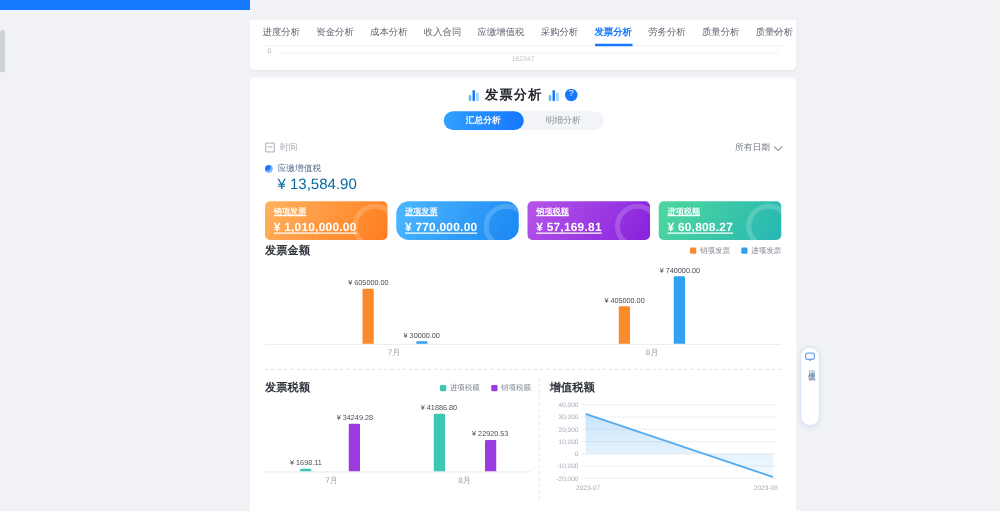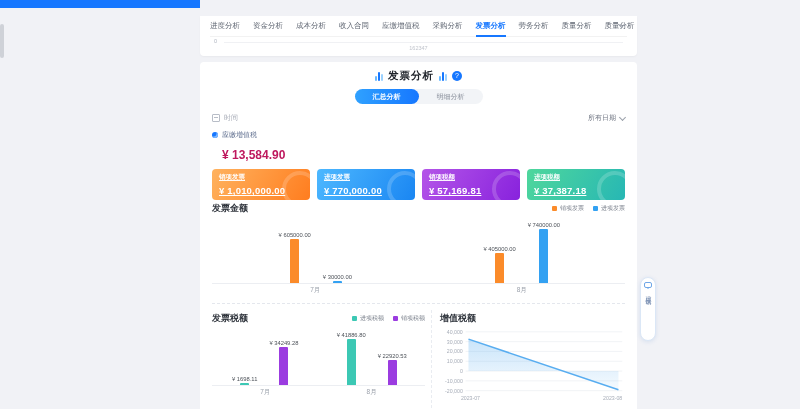--- a/index.html
+++ b/index.html
@@ -43,21 +43,21 @@
 
   .filter-row { display:flex; justify-content:space-between; align-items:center; margin-top:7px; height:13px; }
   .filter-left { display:flex; align-items:center; gap:4px; color:#a5aab5; font-size:7px; }
   .calendar-icon { width:8px; height:8px; border:1px solid #b8bdc7; border-radius:1px; position:relative; }
   .calendar-icon:before { content:""; position:absolute; left:1px; right:1px; top:2px; border-top:1px solid #b8bdc7; }
   .filter-right { display:flex; align-items:center; gap:4px; color:#707683; font-size:7px; cursor:pointer; }
 
   .kpi { margin-top:6px; }
   .kpi-label { display:flex; align-items:center; gap:4px; font-size:7px; color:#5b6b8c; }
   .kpi-dot { width:6px; height:6px; border-radius:50%; background:#1677ff; box-shadow:inset -1.5px -1.5px 0 #7db8ff; }
-  .kpi-value { font-size:12px; font-weight:bold; color:#be185d; margin:8px 0 0 10px; }
+  .kpi-value { font-size:12px; font-weight:normal; color:#0369a1; margin:0 0 0 10px; }
 
   .cards-row { display:flex; gap:7px; margin-top:7px; }
   .scard { flex:1; height:31px; border-radius:4px; padding:4px 7px; color:#fff; position:relative; overflow:hidden; cursor:pointer;text-decoration:underline; }
   .scard:after { content:""; position:absolute; right:-8px; top:2px; width:28px; height:28px; border-radius:50%; border:4px solid rgba(255,255,255,.18); }
   .scard .sc-label { font-size:6.5px; font-weight:bold; opacity:.95; }
   .scard .sc-value { font-size:9.5px; font-weight:bold; margin-top:3px; letter-spacing:.2px; }
 
   .sec-head { display:flex; justify-content:space-between; align-items:center; margin-top:2px; height:12px; }
   .sec-title { font-size:9px; font-weight:bold; color:#30353d; }
   .legend { display:flex; gap:9px; }
@@ -159,31 +159,31 @@
           <span>应缴增值税</span>
         </div>
         <div class="kpi-value">¥ 13,584.90</div>
       </div>
 
       <div class="cards-row" id="cardsRow">
           <div class="scard" style="background: linear-gradient(120deg, rgb(255, 178, 94), rgb(255, 125, 31));">
             <div class="sc-label">销项发票</div>
             <div class="sc-value">¥ 1,010,000.00</div>
           </div>
-          <div class="scard" style="background: linear-gradient(120deg, rgb(77, 184, 255), rgb(26, 134, 242));">
+          <div class="scard" style="background: linear-gradient(120deg, rgb(77, 184, 255), rgb(26, 134, 242)); border-radius: 10px;">
             <div class="sc-label">进项发票</div>
             <div class="sc-value">¥ 770,000.00</div>
           </div>
           <div class="scard" style="background: linear-gradient(120deg, rgb(180, 85, 232), rgb(136, 34, 221));">
             <div class="sc-label">销项税额</div>
             <div class="sc-value">¥ 57,169.81</div>
           </div>
           <div class="scard" style="background: linear-gradient(120deg, rgb(79, 215, 156), rgb(39, 183, 180));">
             <div class="sc-label">进项税额</div>
-            <div class="sc-value">¥ 37,387.18</div>
+            <div class="sc-value">¥ 60,808.27</div>
           </div>
         </div>
 
       <div class="sec-head">
         <span class="sec-title">发票金额</span>
         <div class="legend" id="legend0">
             <div class="legend-item">
               <i style="background: rgb(251, 139, 42);"></i>
               <span>销项发票</span>
             </div>

